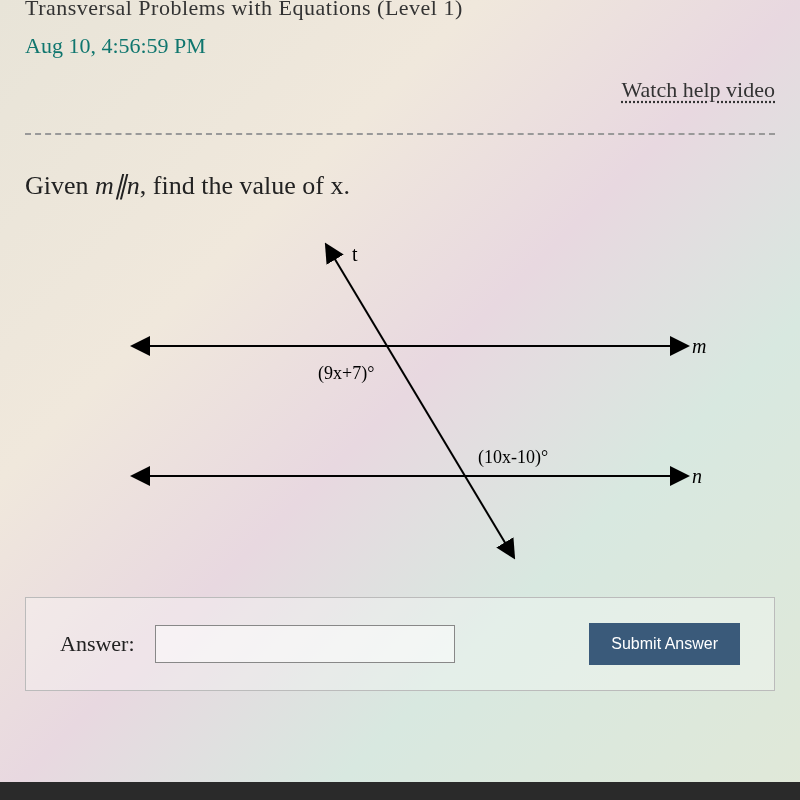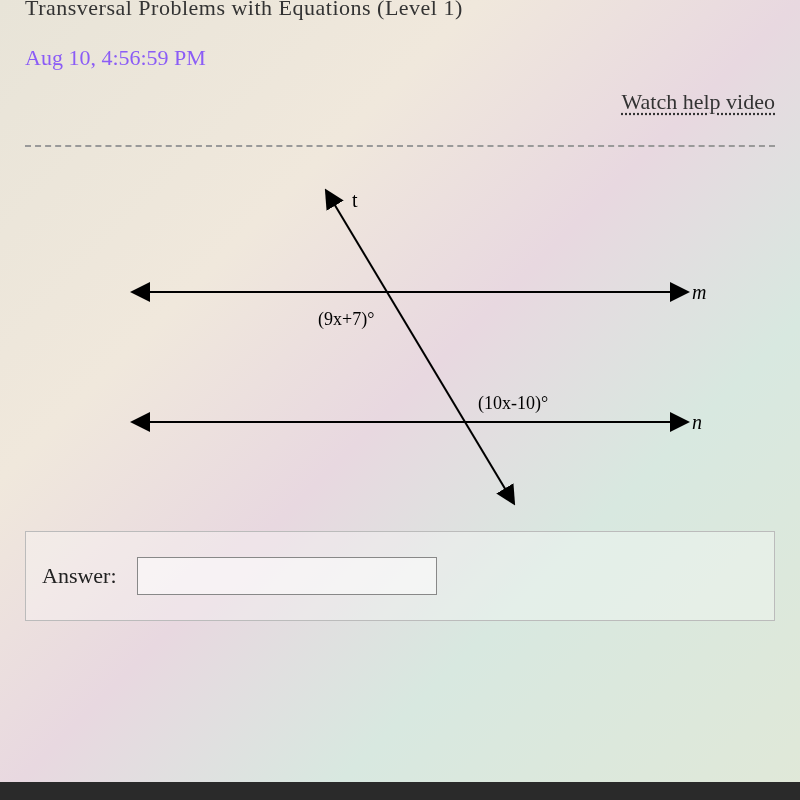--- a/index.html
+++ b/index.html
@@ -21,22 +21,22 @@
     .header-partial {
       font-family: 'Comic Sans MS', cursive;
       font-size: 22px;
       color: #333;
       margin-top: -5px;
       letter-spacing: 0.5px;
     }
     .timestamp {
       font-family: 'Comic Sans MS', cursive;
       font-size: 22px;
-      color: #8b5cf6;
-      margin-top: 24px;
+      color: #0f766e;
+      margin-top: 12px;
     }
     .help-link {
       font-family: 'Comic Sans MS', cursive;
       font-size: 22px;
       color: #333;
       margin-top: 18px;
       cursor: pointer;
       text-decoration: underline;
       text-decoration-style: dotted;
       text-underline-offset: 4px;
@@ -59,23 +59,23 @@
     }
     .diagram-wrap {
       margin-top: 30px;
       display: flex;
       justify-content: center;
     }
     .diagram {
       background: transparent;
     }
     .answer-box {
-      margin-top: 14px;
+      margin-top: 26px;
       border: 1px solid #bbb;
-      padding: 25px 16px;
+      padding: 25px 34px;
       display: flex;
       align-items: center;
       gap: 20px;
       background: rgba(255,255,255,0.3);
     }
     .answer-label {
       font-size: 22px;
       font-family: Georgia, serif;
       color: #222;
     }
@@ -111,20 +111,23 @@
   </style>
 </head>
 <body>
 
 <div class="content">
   <div class="header-partial">Transversal Problems with Equations (Level 1)</div>
   <div class="timestamp">Aug 10, 4:56:59 PM</div>
   <div class="help-link">Watch help video</div>
   <hr class="divider">
 
+  <div class="question">
+    <span>Given </span><span class="math">m∥n</span><span>, find the value of x.</span>
+  </div>
 
   <div class="diagram-wrap">
     <svg class="diagram" width="640" height="340" viewBox="0 0 640 340">
       <defs>
         <marker id="arrow" markerWidth="10" markerHeight="10" refX="5" refY="5" orient="auto">
           <path d="M0,0 L10,5 L0,10 Z" fill="#000"></path>
         </marker>
         <marker id="arrow-start" markerWidth="10" markerHeight="10" refX="5" refY="5" orient="auto">
           <path d="M10,0 L0,5 L10,10 Z" fill="#000"></path>
         </marker>
@@ -140,16 +143,17 @@
       <text x="272" y="30" font-size="20">t</text>
 
       <text x="238" y="148" font-size="18">(9x+7)°</text>
       <text x="398" y="232" font-size="18">(10x-10)°</text>
     </svg>
   </div>
 
   <div class="answer-box">
     <span class="answer-label">Answer:</span>
     <input type="text" class="answer-input" style="">
+    <button class="submit-btn">Submit Answer</button>
   </div>
 </div>
 
 <div class="bottom-bar"></div>
 
 </body></html>

